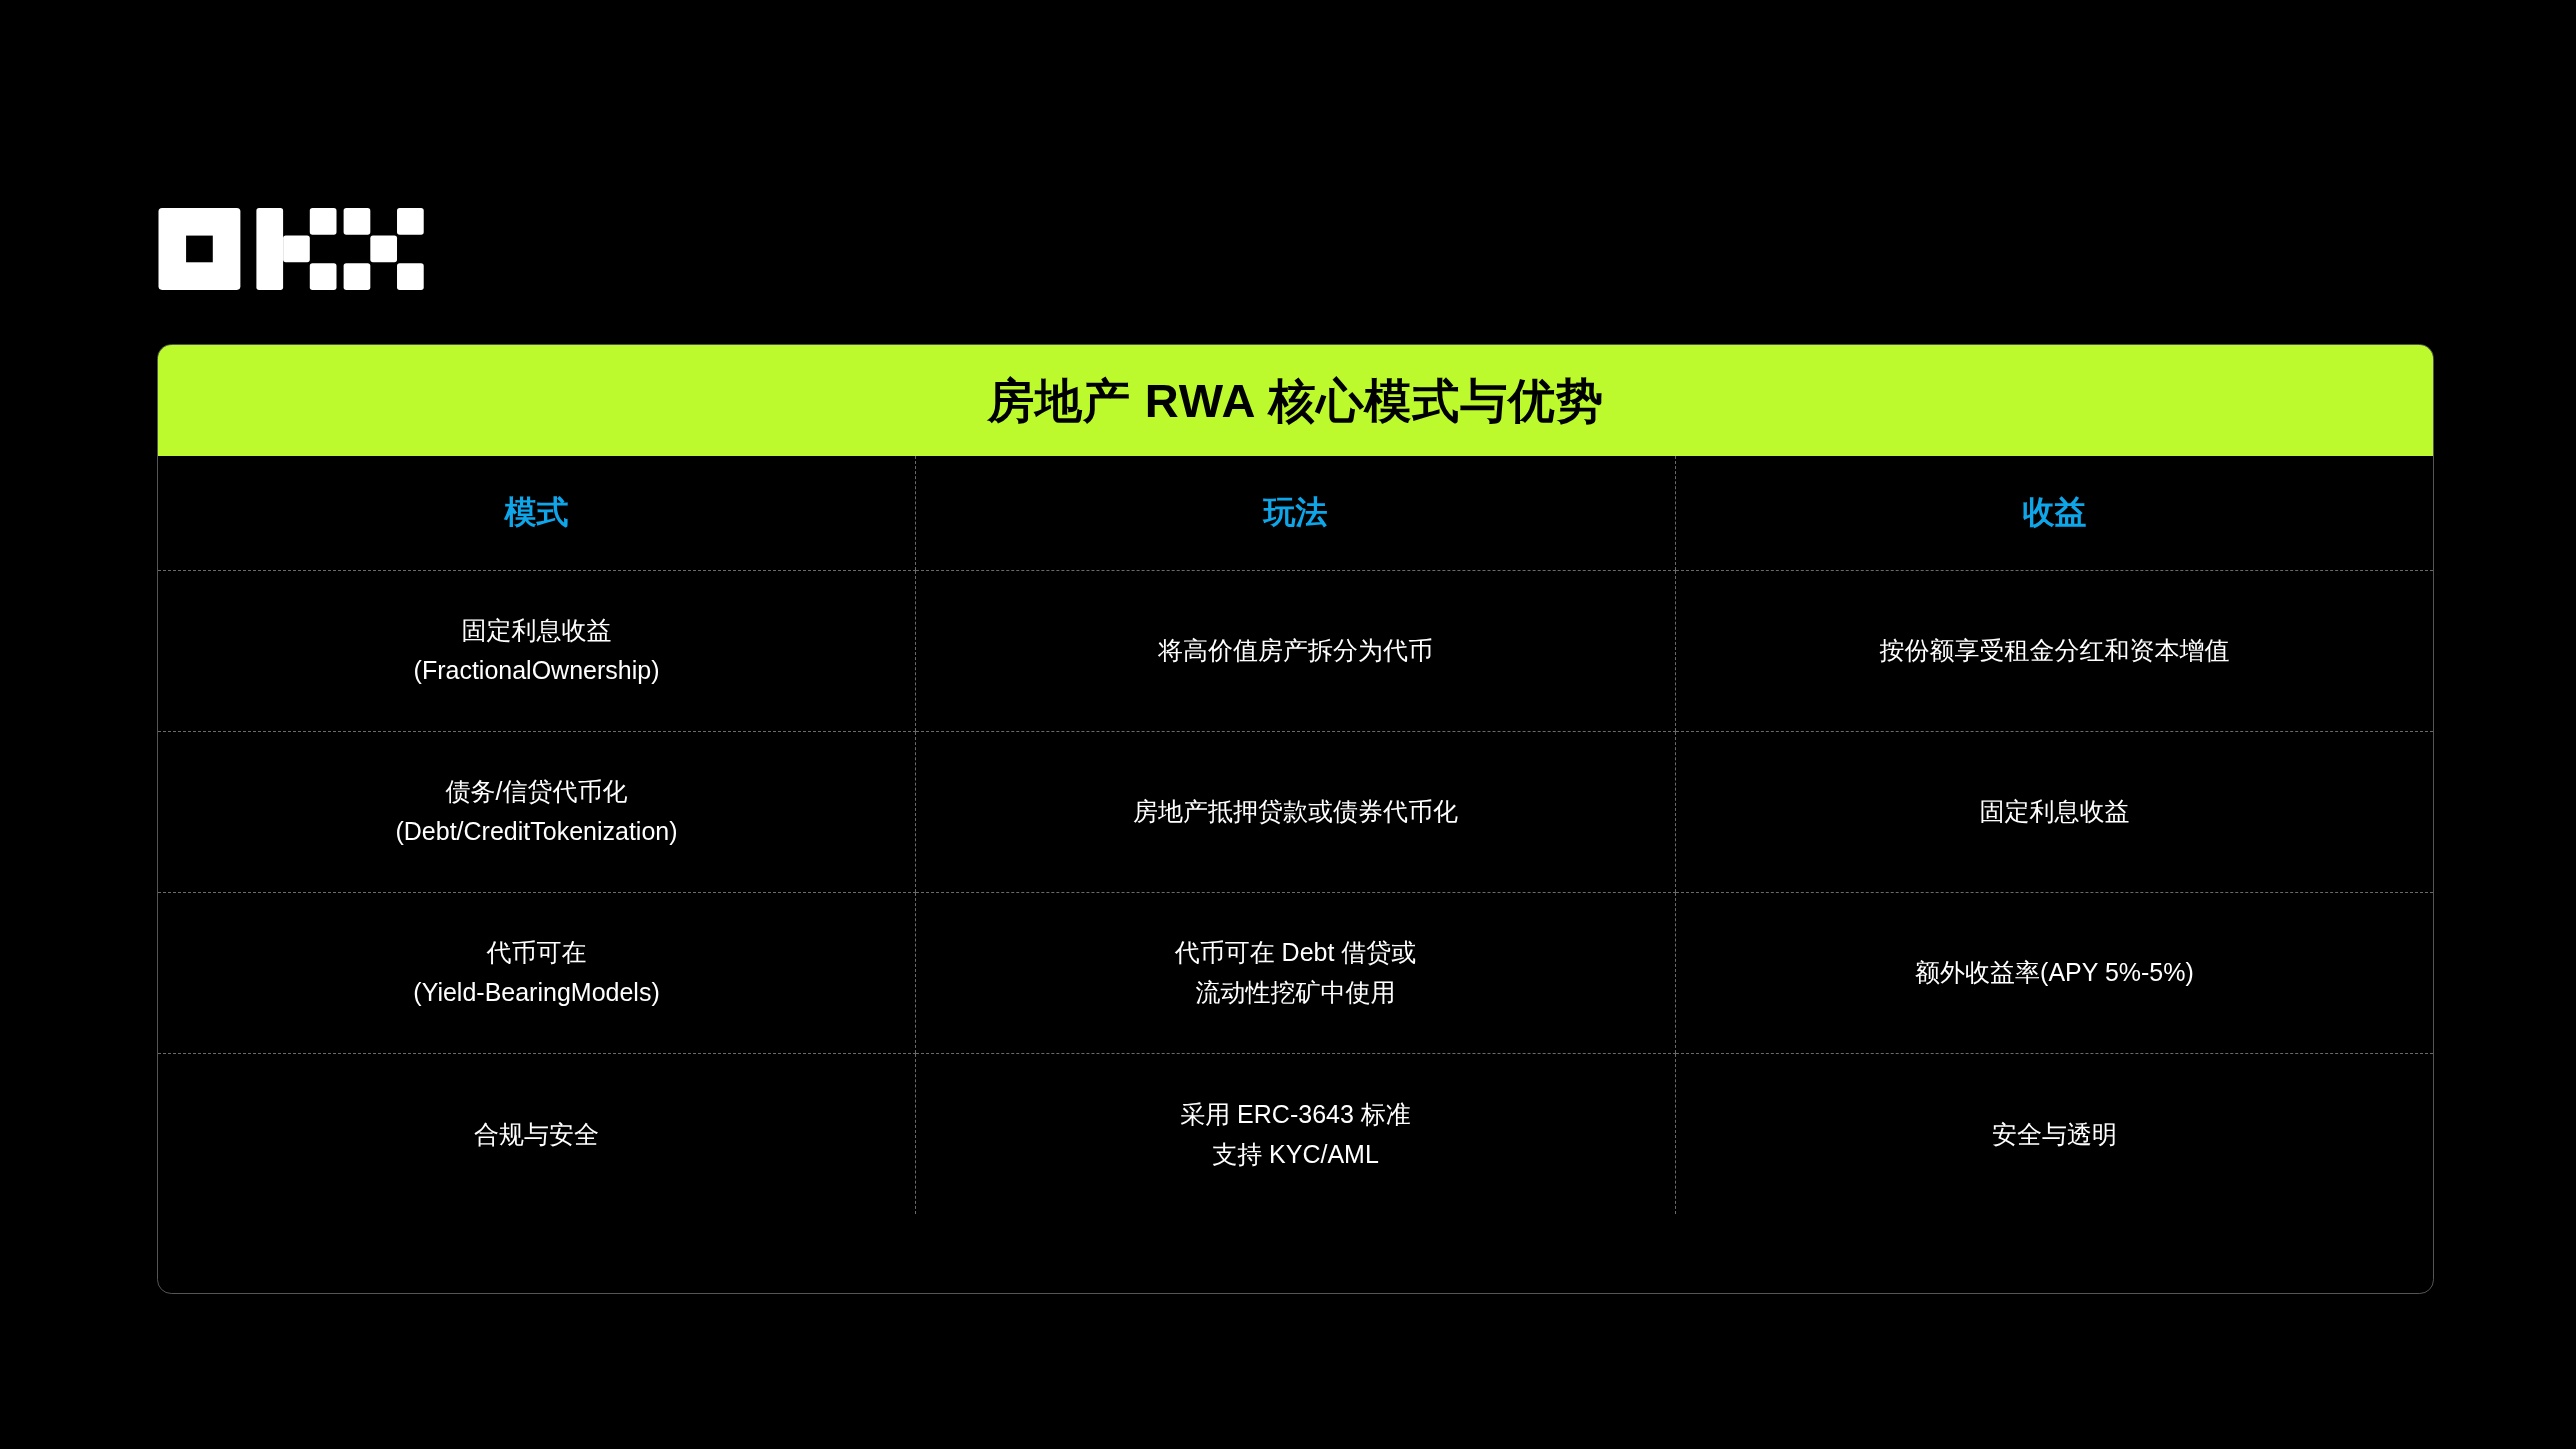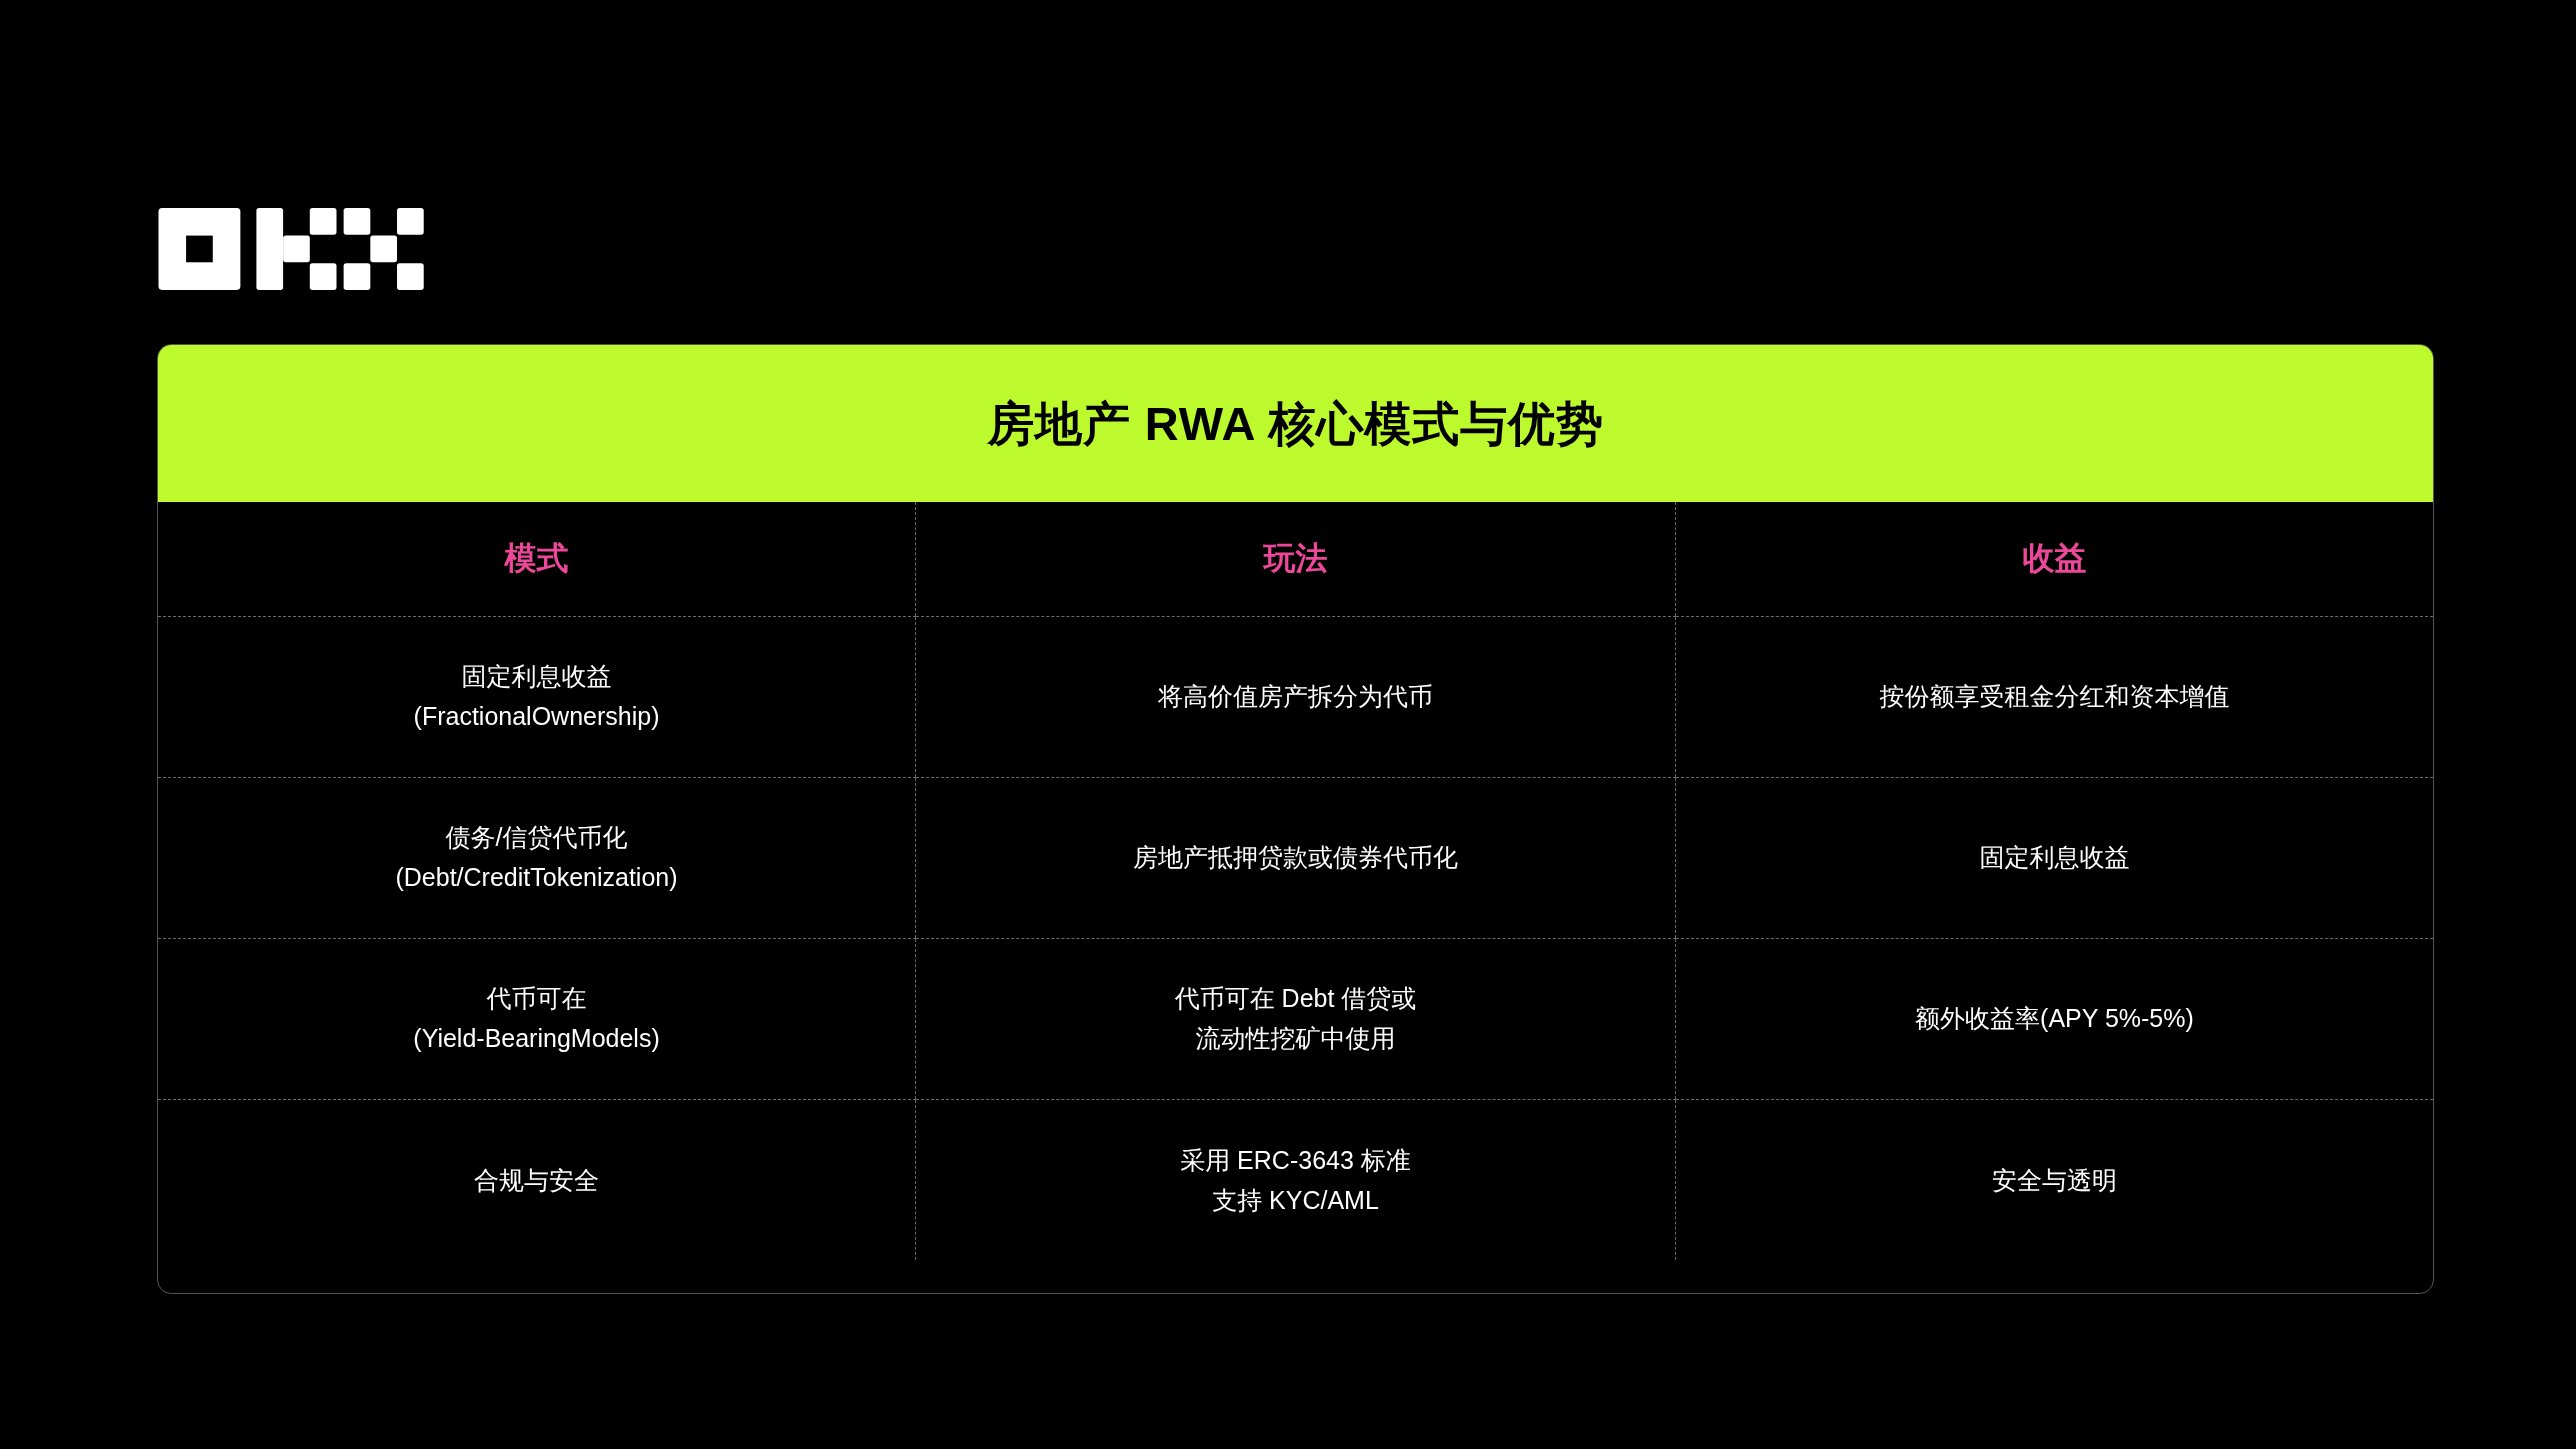--- a/index.html
+++ b/index.html
@@ -40,21 +40,21 @@
     width: 2277px;
     height: 950px;
     border: 1.8px solid #555555;
     border-radius: 14.3px;
     box-sizing: border-box;
     background: #000000;
     overflow: hidden;
   }
 
   .card-header {
-    height: 157px;
+    height: 111px;
     background: #BCFA2E;
     display: flex;
     align-items: center;
     justify-content: center;
   }
   .card-header-title {
     color: #000000;
     font-size: 47px;
     font-weight: 700;
     letter-spacing: 0.9px;
@@ -73,21 +73,21 @@
 
   .tbl th, .tbl td {
     text-align: center;
     vertical-align: middle;
     padding: 0 21.5px;
     box-sizing: border-box;
   }
 
   .tbl th {
     height: 114px;
-    color: #ec4899;
+    color: #0ea5e9;
     font-size: 32px;
     font-weight: 700;
     border-bottom: 1.8px dashed #6a6a6a;
     margin-top: 32px;
   }
   .tbl th.sep,
   .tbl td.sep {
     border-left: 1.8px dashed #6a6a6a;
     text-align: center;
   }

